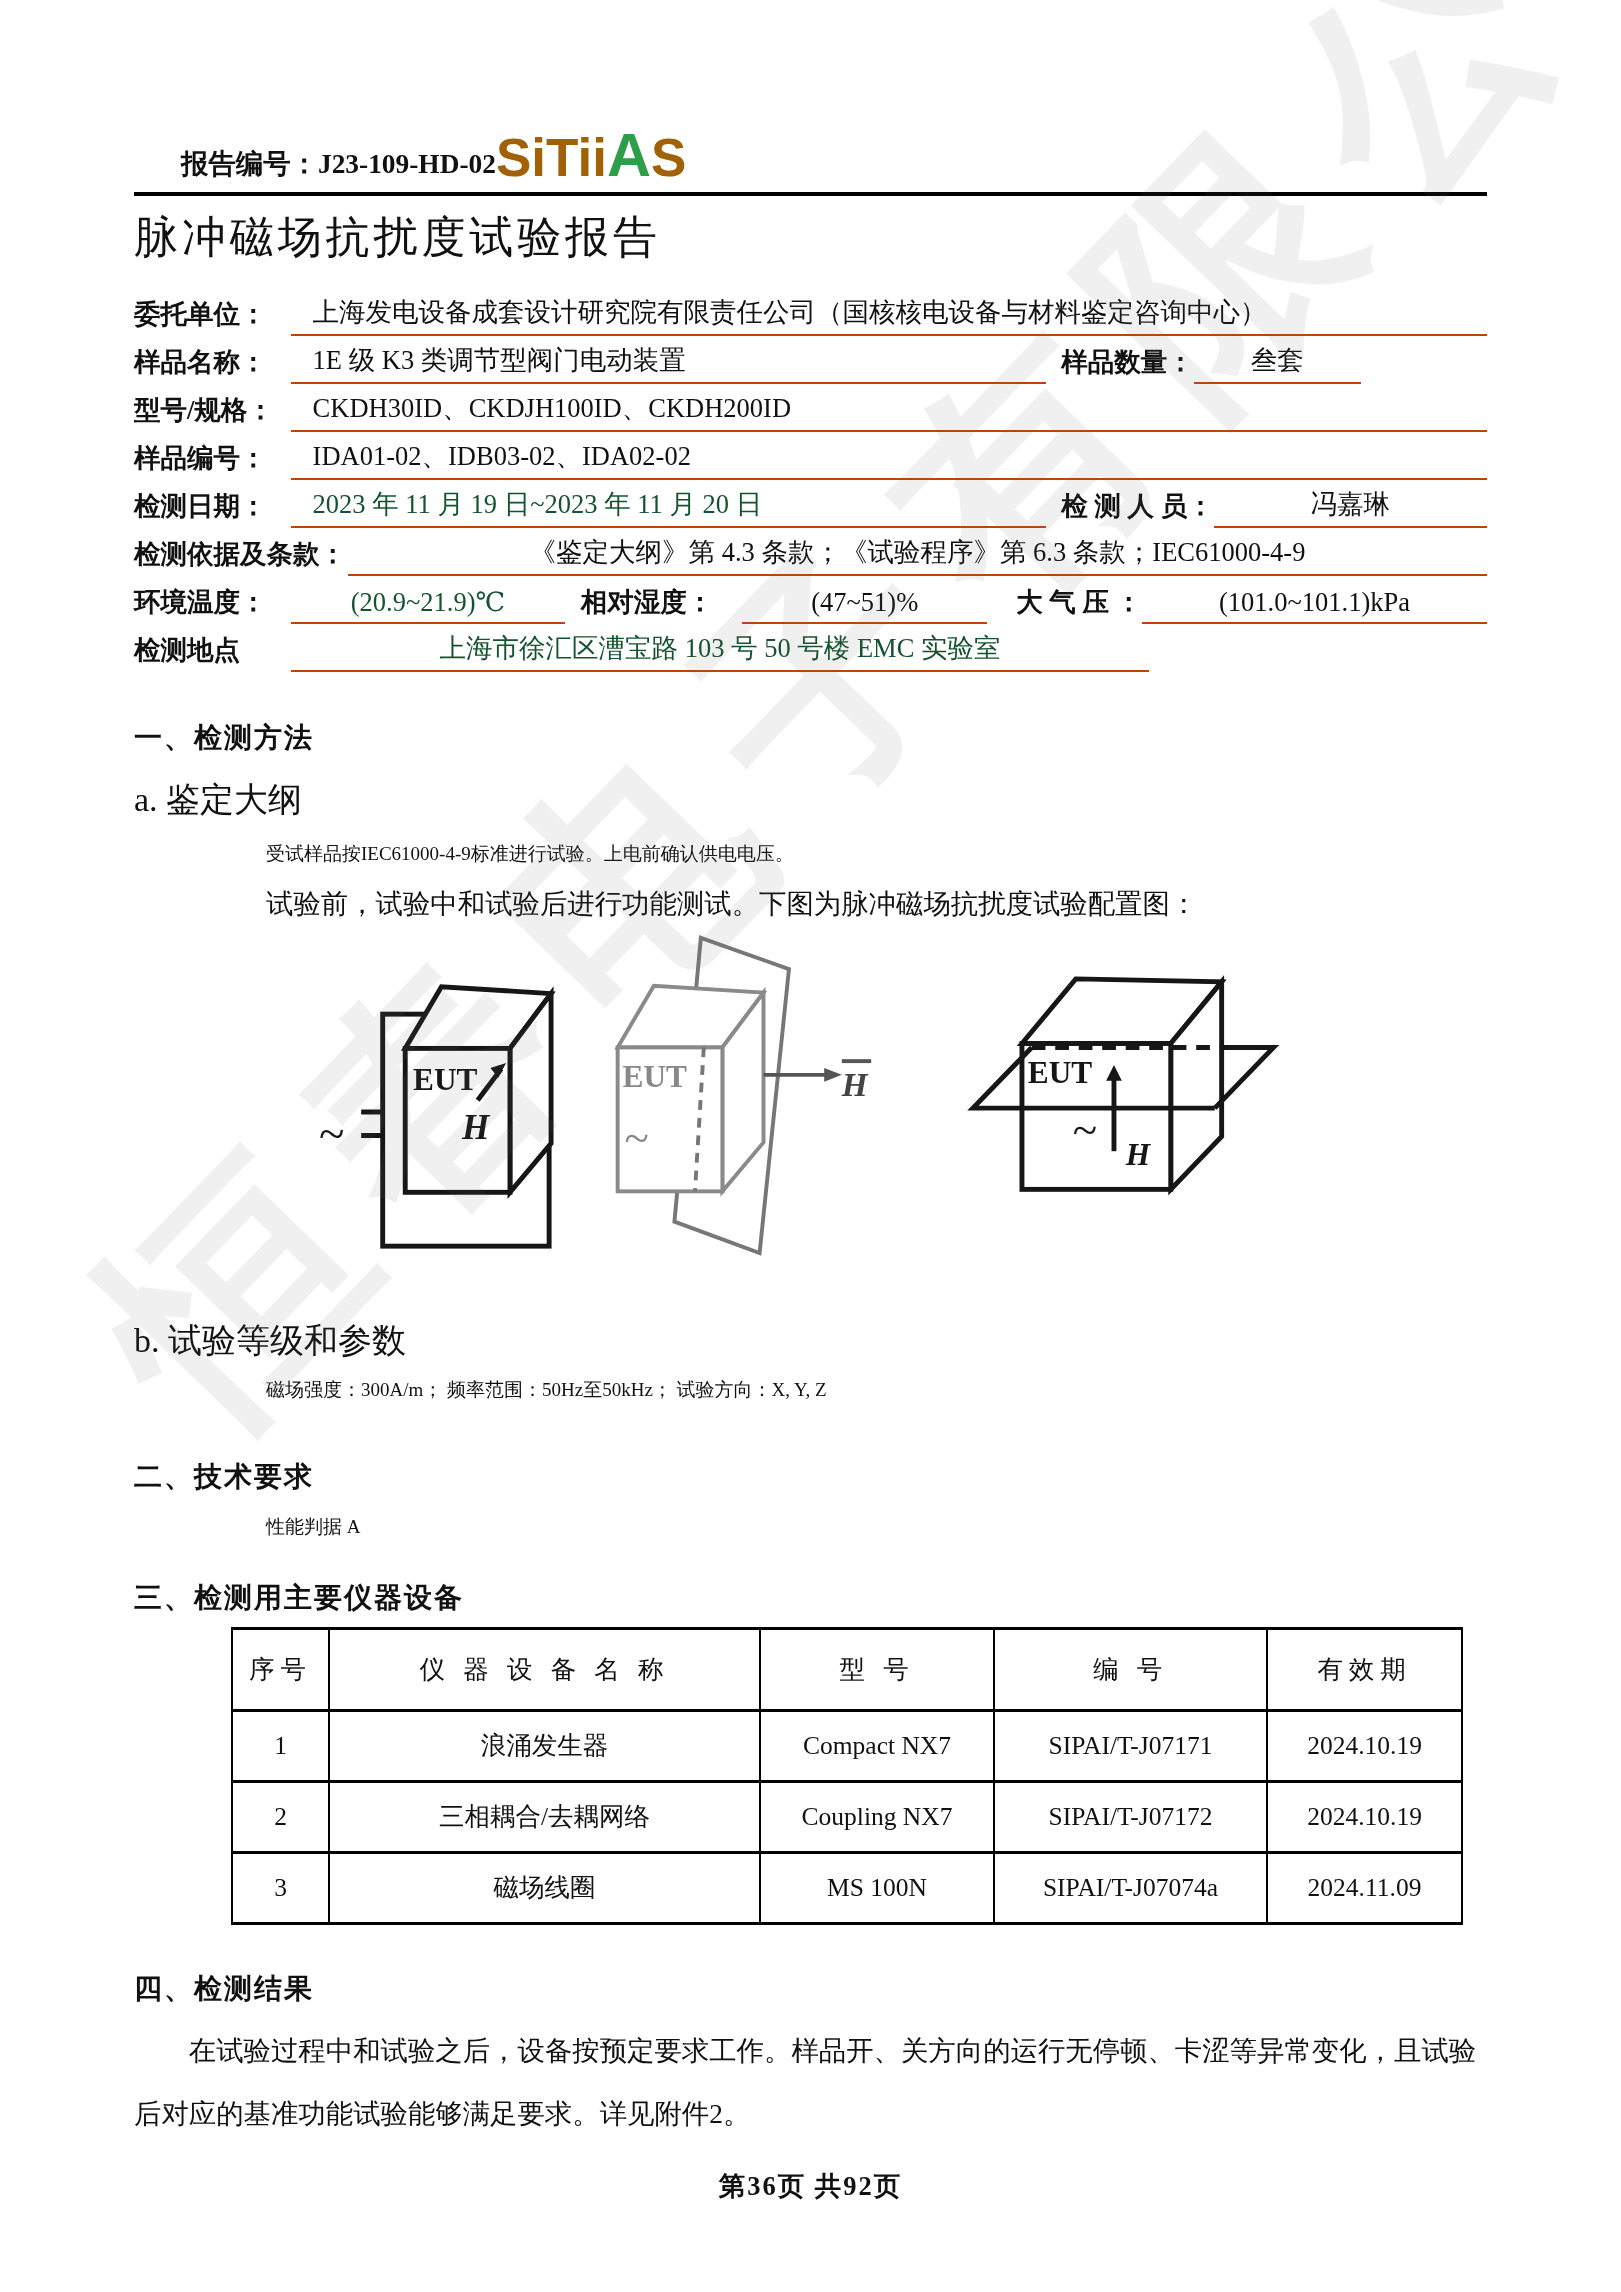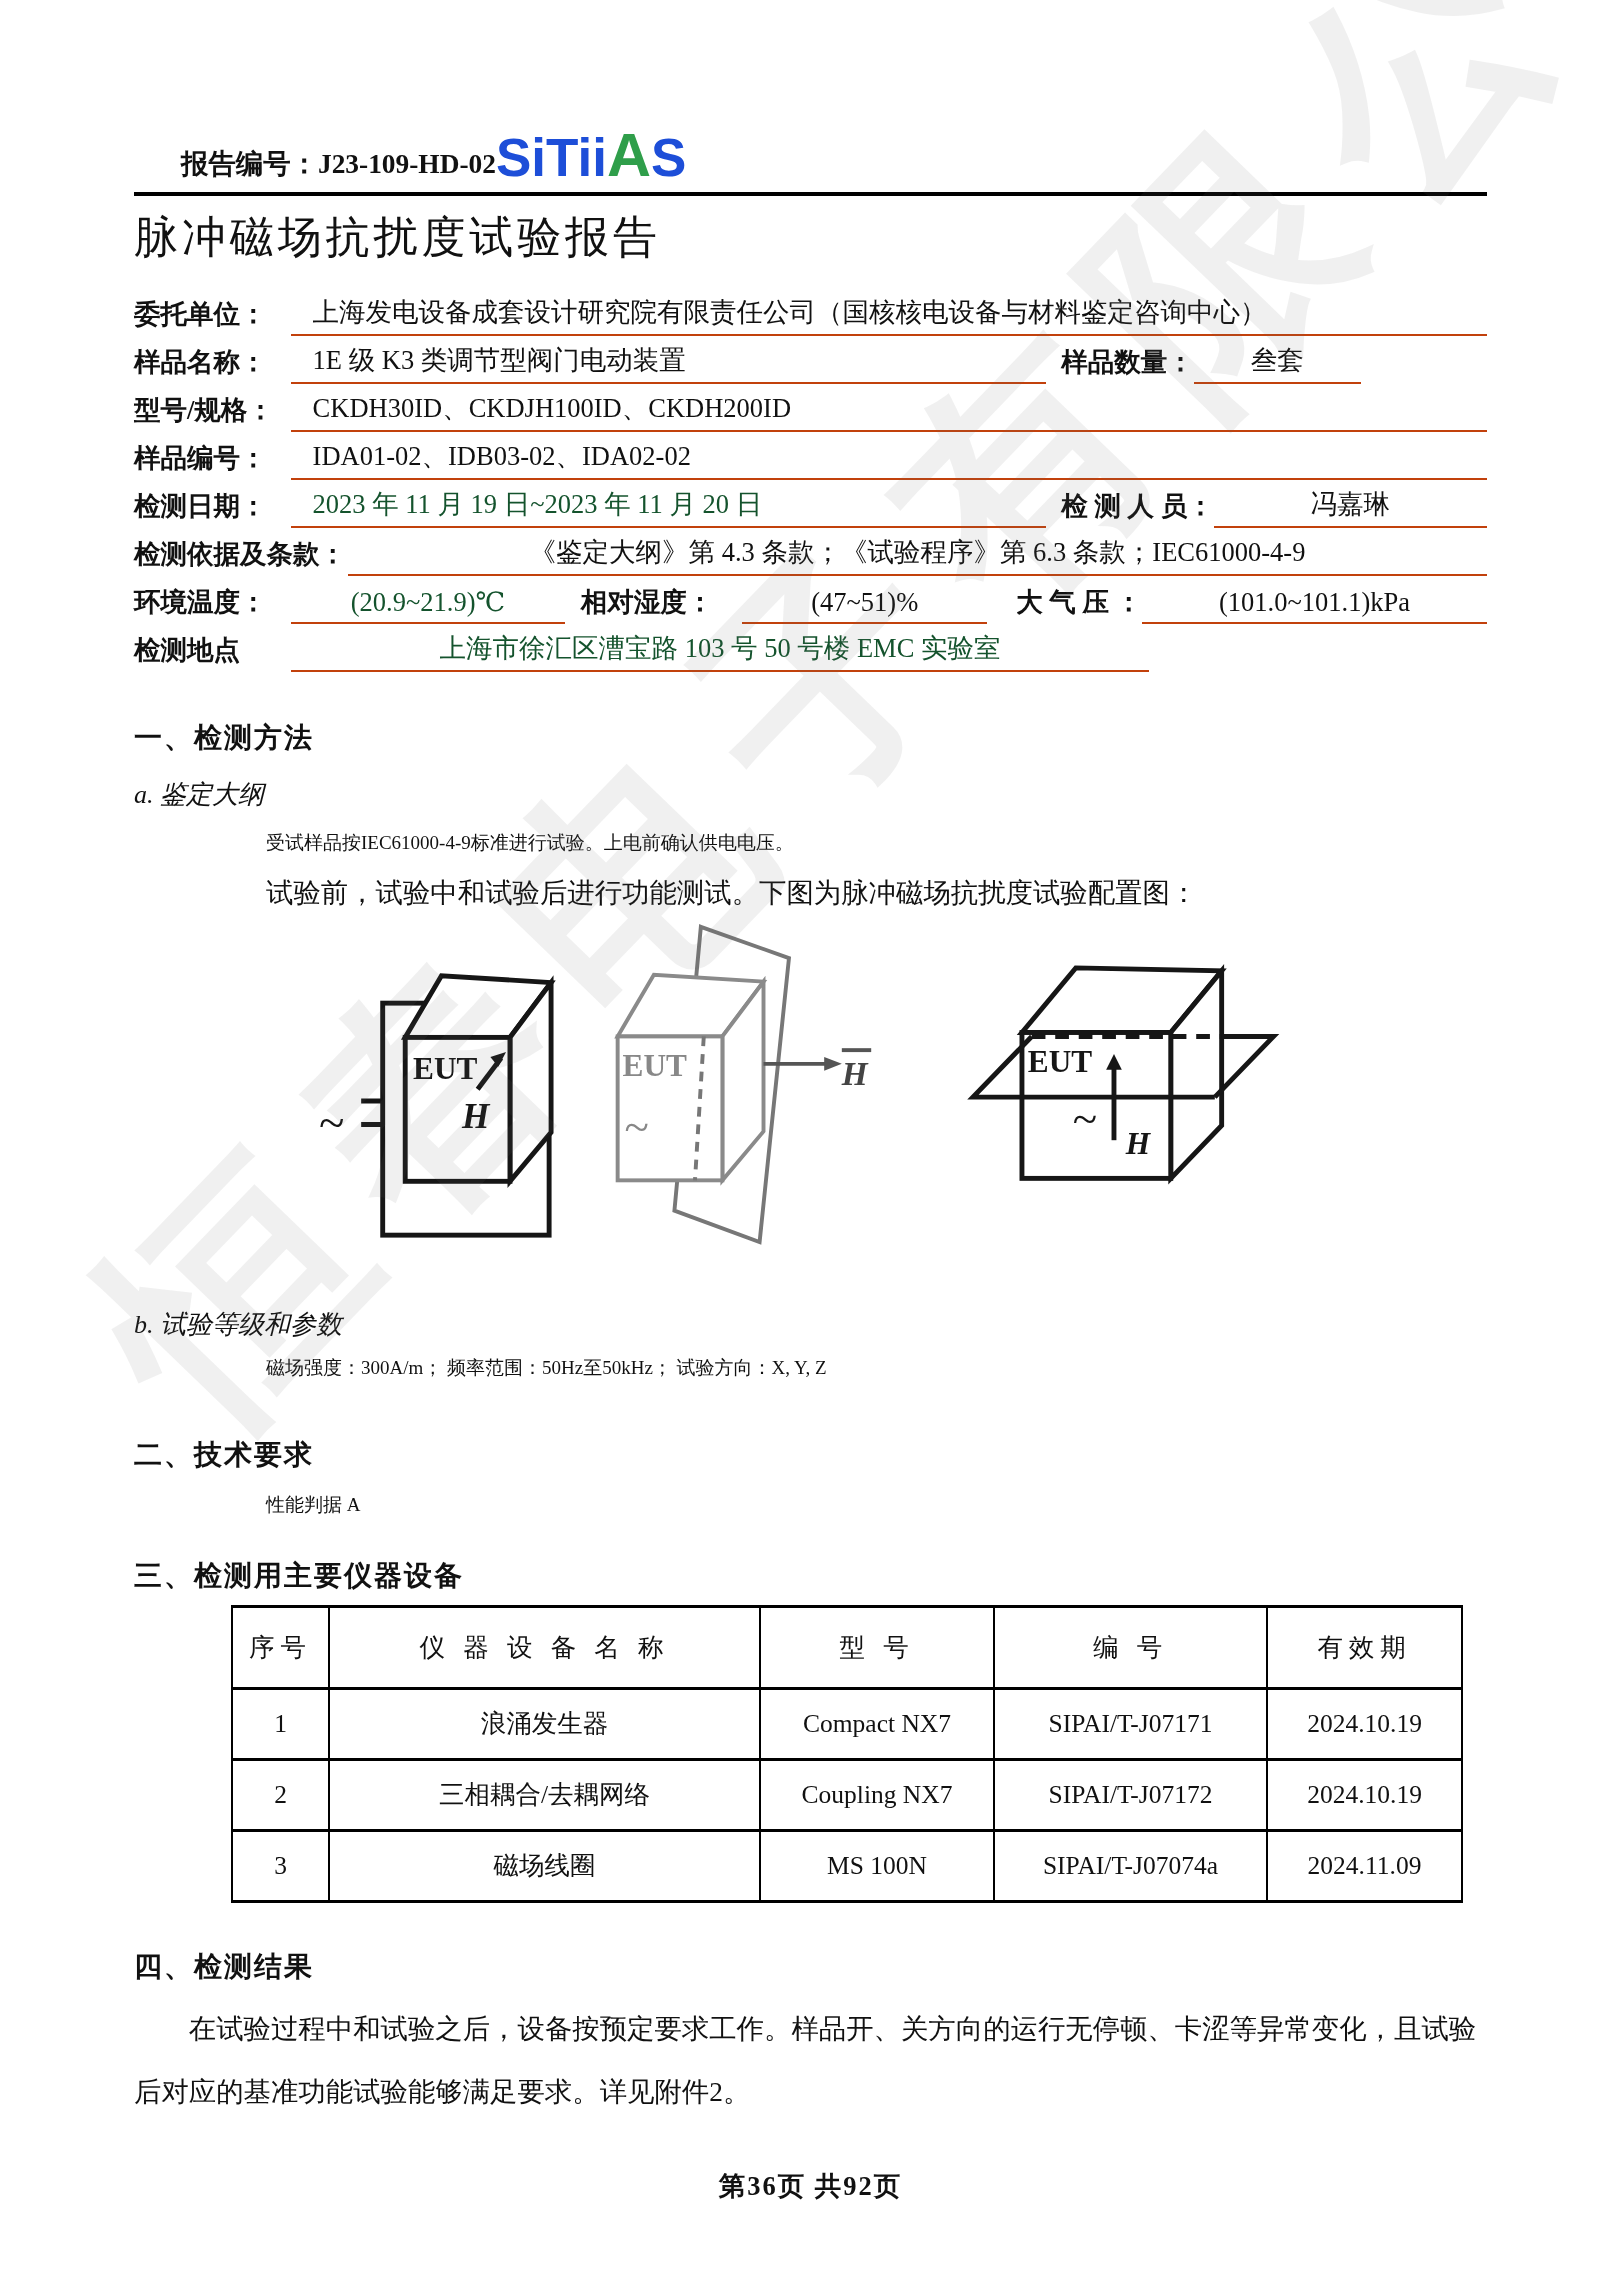--- a/index.html
+++ b/index.html
@@ -10,34 +10,34 @@
   .watermark{position:absolute;z-index:2;left:-147px;top:510px;width:1960px;
              transform:rotate(-46deg);transform-origin:50% 50%;
              font-size:245px;font-weight:bold;letter-spacing:39px;white-space:nowrap;
              color:rgba(110,110,110,0.10);pointer-events:none;text-align:center;}
   
   .hdr{display:flex;justify-content:flex-start;align-items:flex-end;
        margin-top:106px;height:86px;border-bottom:4.9px solid #000;}
   .report-no{font-size:27.4px;font-weight:bold;padding-bottom:9.8px;padding-left:47px;}
   .logo{font-family:"Liberation Sans","DejaVu Sans",sans-serif;font-weight:800;
         font-size:53px;line-height:1;padding-bottom:5.9px;letter-spacing:0px;}
-  .logo .blue{color:#1d4ed8;}
+  .logo .blue{color:#a16207;}
   .logo .green{color:#2f9e4a;font-size:61px;}
   
   .title{font-size:44px;font-weight:normal;letter-spacing:3.9px;margin-top:11.8px;}
   
   .info{margin-top:21.6px;font-size:26.5px;}
   .irow{display:flex;align-items:flex-end;height:48px;}
   .lbl{font-weight:bold;white-space:nowrap;padding-bottom:4.9px;}
   .val{border-bottom:2px solid #c2410c;padding-bottom:4.9px;white-space:nowrap;overflow:hidden;}
   .c{text-align:center;} .l{text-align:left;padding-left:21.6px;}
   .gray{color:#14532d;}
   
   .h1{font-size:28px;font-weight:bold;margin-top:47px;letter-spacing:2px;}
-  .sub{font-size:26px;margin-top:19.6px;font-style:italic;}
+  .sub{font-size:34px;margin-top:19.6px;}
   .para{font-size:19px;margin-top:17.6px;padding-left:132px;}
   .para2{font-size:27.4px;margin-top:19.6px;padding-left:132px;}
   .diagram{margin-top:5.9px;}
   .s4para{font-size:27.4px;margin-top:11.8px;line-height:2.32;text-indent:2em;}
   
   table.eq{border-collapse:collapse;margin-left:97px;margin-top:9.8px;width:1231px;
            font-size:25.5px;table-layout:fixed;}
   table.eq td{border-left:2px solid #000;border-right:2px solid #000;
               border-top:3.9px solid #000;border-bottom:3.9px solid #000;
               text-align:center;vertical-align:middle;padding:8px;}

